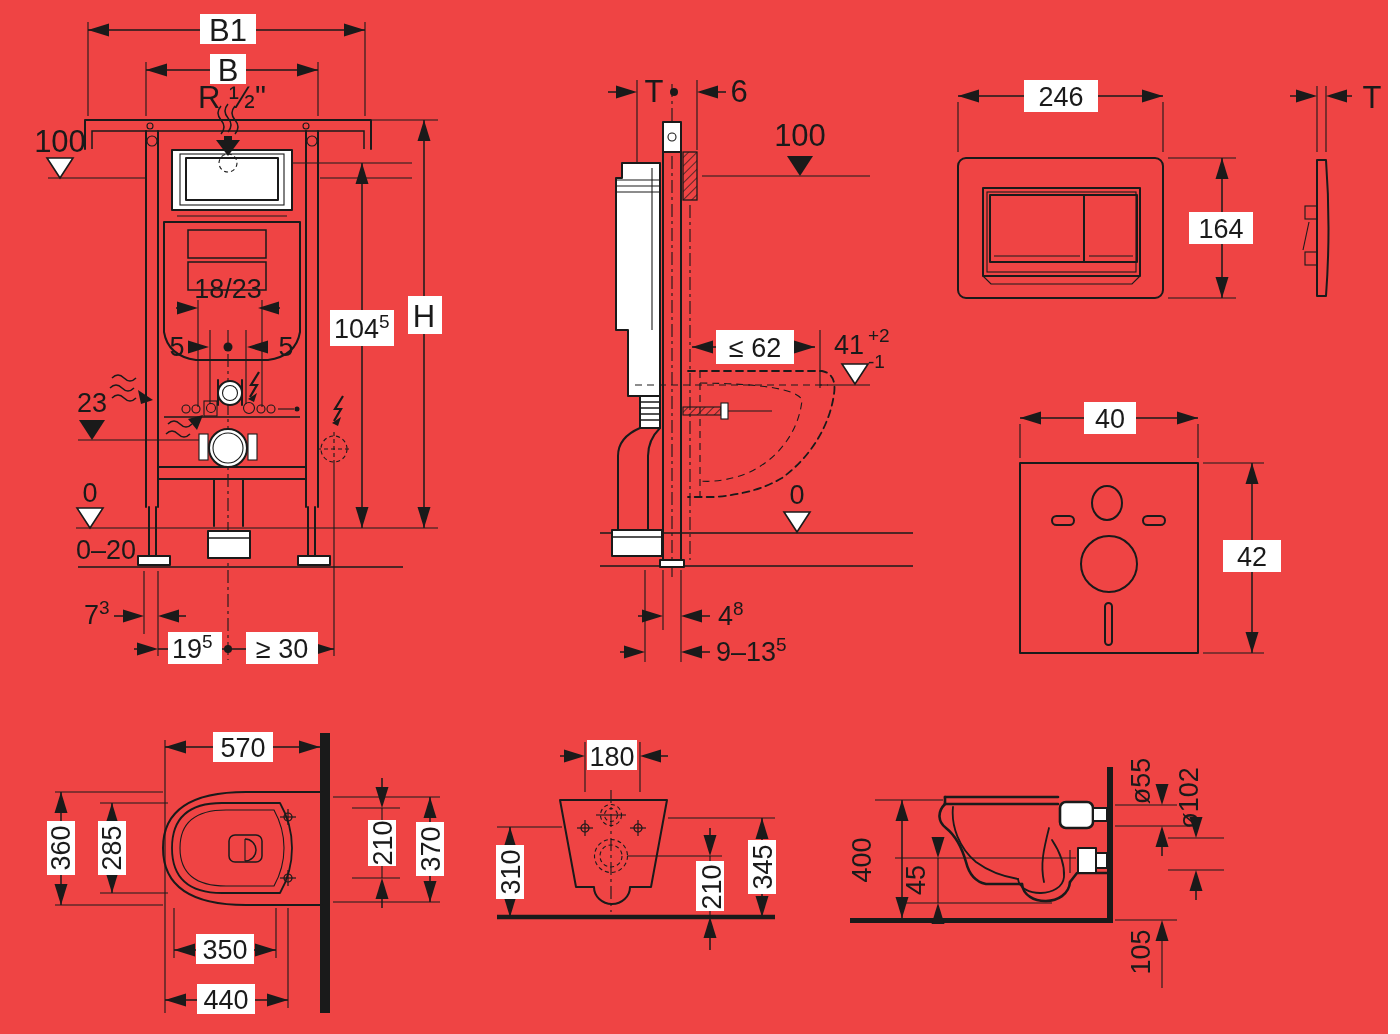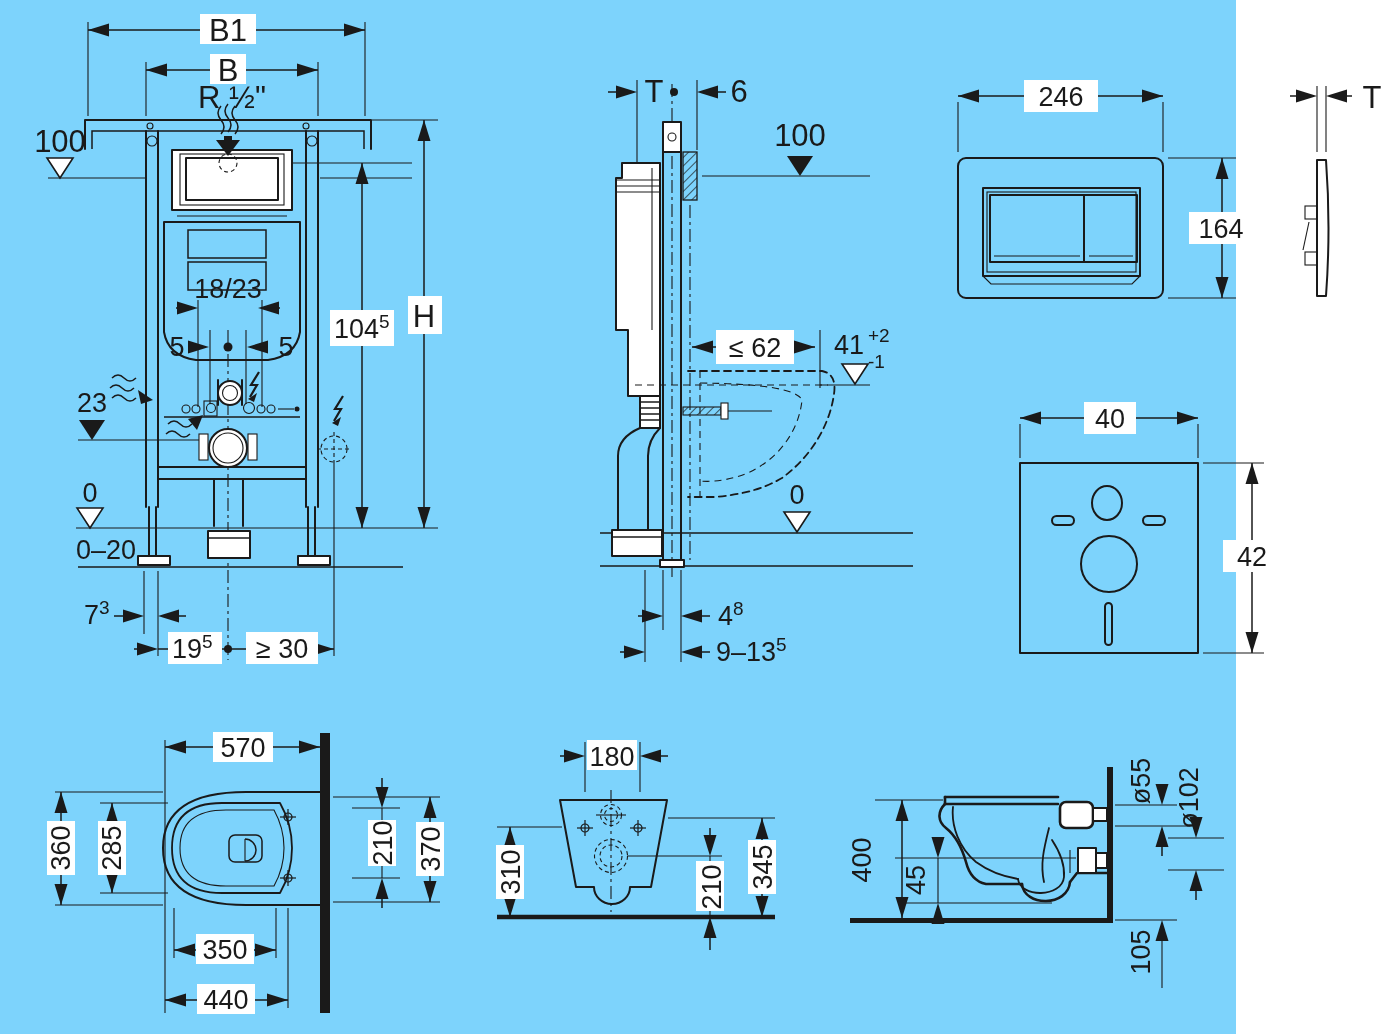--- a/index.html
+++ b/index.html
@@ -1,16 +1,16 @@
 <!DOCTYPE html>
 <html><head>
 <meta charset="utf-8">
 <style>
   html,body{margin:0;padding:0;background:#fff;}
-  #stage{width:1236px;height:1034px;background:#7dd3fc;position:relative;}
+  #stage{width:1388px;height:1034px;background:#ef4444;position:relative;}
   svg{display:block;}
   svg text{font-family:"Liberation Sans",sans-serif;font-size:27px;fill:#1a1a1a;}
   .f31{font-size:31px;}
   .sup{font-size:19px;}
   .mid{text-anchor:middle;}
   .s2{stroke:#1a1a1a;stroke-width:2;fill:none;stroke-linejoin:round;stroke-linecap:round;}
   .s25{stroke:#1a1a1a;stroke-width:2.6;fill:none;stroke-linejoin:round;stroke-linecap:round;}
   .s18{stroke:#1a1a1a;stroke-width:1.8;fill:none;stroke-linejoin:round;stroke-linecap:round;}
   .d{stroke:#1a1a1a;stroke-width:1.5;fill:none;}
   .t{stroke:#1a1a1a;stroke-width:1.1;fill:none;}

